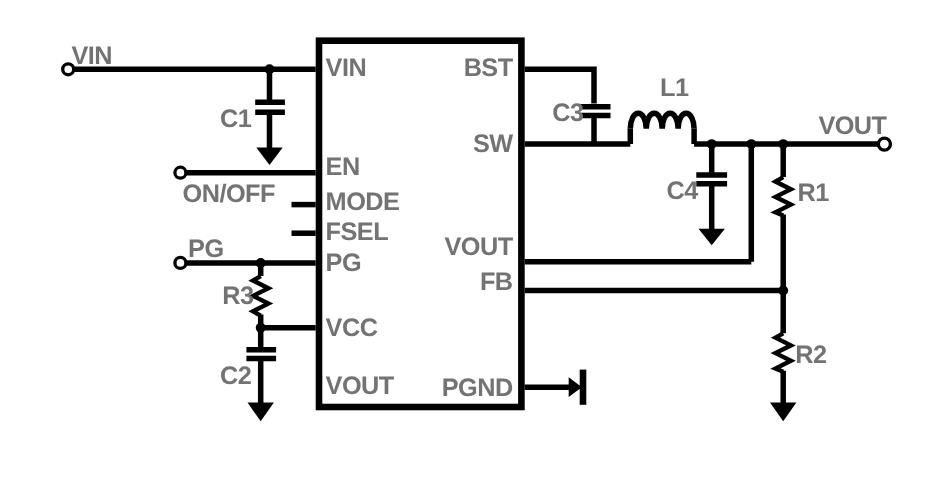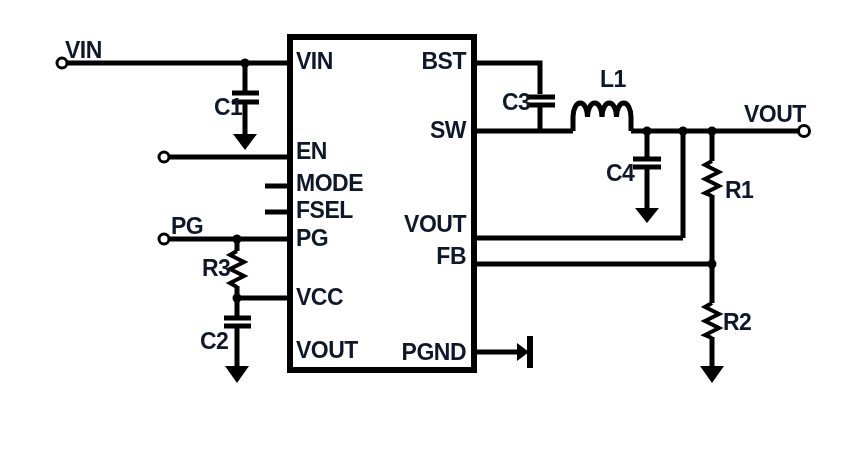--- a/index.html
+++ b/index.html
@@ -13,21 +13,21 @@
   .schematic-svg{position:absolute;left:0;top:0;}
   .ic-box{
     position:absolute;
     left:287px;top:34px;width:190px;height:339px;
     border:6px solid #000000;
     box-sizing:border-box;
     background:#ffffff;
   }
   .lbl{
     position:absolute;
-    color:#0f172a;
+    color:#737373;
     font-size:23px;
     font-weight:700;
     letter-spacing:-0.5px;
     line-height:23px;
     white-space:nowrap;
   }
   .pin-left{left:296px;}
   .pin-right{right:389px;text-align:left;}
 </style>
 </head>
@@ -131,25 +131,26 @@
   <div class="lbl pin-left" style="top:286px">VCC</div>
   <div class="lbl pin-left" style="top:339px">VOUT</div>
 
   <div class="lbl pin-right" style="top:50px">BST</div>
   <div class="lbl pin-right" style="top:119px">SW</div>
   <div class="lbl pin-right" style="top:213px">VOUT</div>
   <div class="lbl pin-right" style="top:245px">FB</div>
   <div class="lbl pin-right" style="top:341px">PGND</div>
 
   <div class="lbl" style="left:65px;top:39px">VIN</div>
+  <div class="lbl" style="left:166px;top:165px">ON/OFF</div>
   <div class="lbl" style="left:171px;top:215px">PG</div>
   <div class="lbl" style="left:744px;top:103px">VOUT</div>
 
-  <div class="lbl" style="left:214px;top:96px">C1</div>
+  <div class="lbl" style="left:200px;top:96px">C1</div>
   <div class="lbl" style="left:202px;top:257px">R3</div>
   <div class="lbl" style="left:200px;top:330px">C2</div>
   <div class="lbl" style="left:502px;top:91px">C3</div>
   <div class="lbl" style="left:600px;top:68px">L1</div>
   <div class="lbl" style="left:606px;top:162px">C4</div>
-  <div class="lbl" style="left:725px;top:179px">R1</div>
+  <div class="lbl" style="left:725px;top:164px">R1</div>
   <div class="lbl" style="left:723px;top:311px">R2</div>
 
 </div>
 
 </body></html>

